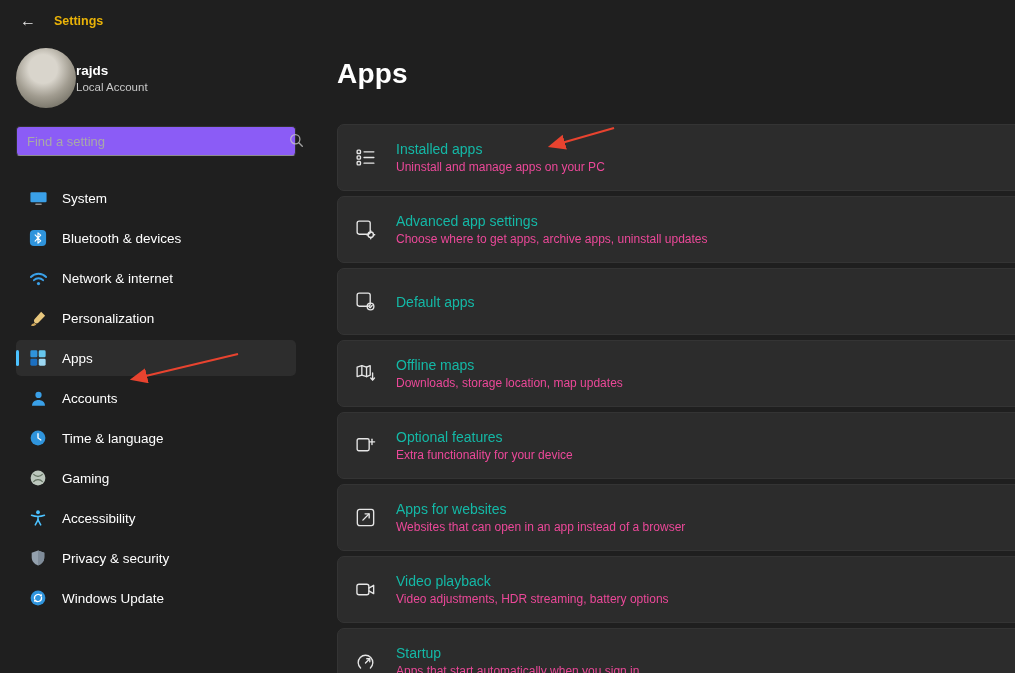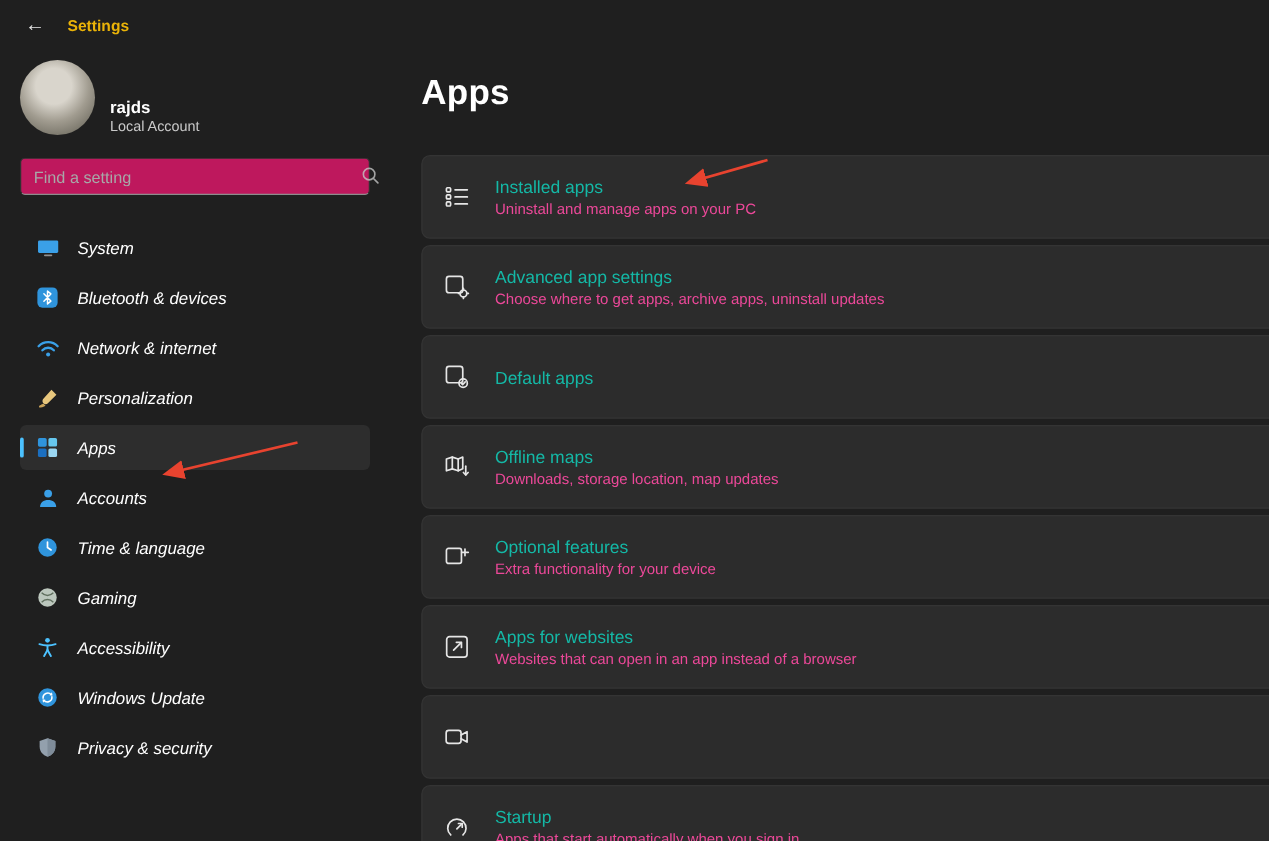--- a/index.html
+++ b/index.html
@@ -8,34 +8,34 @@
 
   
   .titlebar { position:absolute; left:0; top:0; width:100%; height:42px;
     display:flex; align-items:center; padding-left:14px; }
   .back-btn { width:28px; height:28px; display:flex; align-items:center; justify-content:center;
     color:#e6e6e6; font-size:16px; border-radius:4px; cursor:pointer; }
   .titlebar-title { font-size:12.5px; font-weight:700; margin-left:12px; color:#eab308; }
 
   
   .sidebar { position:absolute; left:0; top:42px; width:330px; bottom:0; padding:0 16px; }
-  .profile { display:flex; align-items:flex-end; gap:12px; margin-top:6px; }
+  .profile { display:flex; align-items:center; margin-top:6px; }
   .avatar { width:60px; height:60px; border-radius:50%;
     background:radial-gradient(circle at 45% 35%, #d9d5cc 0 28%, #a19c90 55%, #565449 100%); }
   .profile-name { font-size:13.5px; font-weight:700; }
   .profile-type { font-size:11.5px; color:#c9c9c9; margin-top:3px; }
 
   .searchwrap { position:relative; margin-top:18px; }
-  .search { width:280px; height:30px; background:#be185d; border:1px solid #303030;
+  .search { width:280px; height:30px; background:#8b5cf6; border:1px solid #303030;
     border-bottom:1px solid #8d8d8d; border-radius:4px; color:#eee; font-size:13px;
     padding:0 30px 0 10px; outline:none; font-family:"Liberation Sans", sans-serif; }
   .search::placeholder { color:#a8a8a8; }
   .search-icon { position:absolute; right:10px; top:7px; opacity:.8; }
 
-  .nav { margin-top:24px;font-style:italic; }
+  .nav { margin-top:24px; }
   .nav-item { position:relative; display:flex; align-items:center; gap:14px;
     height:36px; margin-bottom:4px; padding-left:12px; width:280px;
     border-radius:5px; font-size:13.5px; cursor:pointer; }
   .nav-item.selected { background:#2d2d2d; }
   .nav-item.selected::before { content:""; position:absolute; left:0; top:10px;
     width:3px; height:16px; border-radius:2px; background:#4cc2ff; }
   .nav-icon { width:20px; height:20px; display:flex; align-items:center; justify-content:center; }
 
   
   .main-title { position:absolute; left:337px; top:58px; font-size:28px; font-weight:700;
@@ -176,37 +176,37 @@
               <path d="M10 12.2 L13 17.6"></path>
             </g>
           </svg>
       </span>
       <span>Accessibility</span>
     </div>
 
     <div class="nav-item">
       <span class="nav-icon">
         <svg width="18" height="18" viewBox="0 0 20 20">
+            <path d="M10 1.8 L17 4.2 V8.8 C17 13.6 14.2 16.6 10 18.2 C5.8 16.6 3 13.6 3 8.8 V4.2 Z" fill="#93a0ad"></path>
+            <path d="M10 1.8 L17 4.2 V8.8 C17 13.6 14.2 16.6 10 18.2 Z" fill="#7f8c99"></path>
+          </svg>
+      </span>
+      <span>Privacy &amp; security</span>
+    </div>
+
+    <div class="nav-item">
+      <span class="nav-icon">
+        <svg width="18" height="18" viewBox="0 0 20 20">
             <circle cx="10" cy="10" r="8.2" fill="#2f94dc"></circle>
             <path d="M6.1 10.6 A4.1 4.1 0 0 1 13.3 7.5 M13.9 9.4 A4.1 4.1 0 0 1 6.7 12.5" stroke="#fff" stroke-width="1.4" fill="none" stroke-linecap="round"></path>
             <path d="M13.9 5.4 L14.5 8.3 L11.8 7.9 Z" fill="#fff"></path>
             <path d="M6.1 14.6 L5.5 11.7 L8.2 12.1 Z" fill="#fff"></path>
           </svg>
       </span>
       <span>Windows Update</span>
-    </div>
-
-    <div class="nav-item">
-      <span class="nav-icon">
-        <svg width="18" height="18" viewBox="0 0 20 20">
-            <path d="M10 1.8 L17 4.2 V8.8 C17 13.6 14.2 16.6 10 18.2 C5.8 16.6 3 13.6 3 8.8 V4.2 Z" fill="#93a0ad"></path>
-            <path d="M10 1.8 L17 4.2 V8.8 C17 13.6 14.2 16.6 10 18.2 Z" fill="#7f8c99"></path>
-          </svg>
-      </span>
-      <span>Privacy &amp; security</span>
     </div>
 
   </div>
 </div>
 
 <h1 class="main-title">Apps</h1>
 
 <div class="cards">
 
   <div class="card">
@@ -300,20 +300,24 @@
     </div>
   </div>
 
   <div class="card">
     <span class="card-icon">
       <svg width="23" height="23" viewBox="0 0 22 22" class="linework">
           <rect x="2.8" y="6" width="11.4" height="10" rx="2"></rect>
           <path d="M14.2 9.6 L18.8 7 V15 L14.2 12.4"></path>
         </svg>
     </span>
+    <div>
+      <div class="card-title">Video playback</div>
+      <div class="card-sub">Video adjustments, HDR streaming, battery options</div>
+    </div>
   </div>
 
   <div class="card">
     <span class="card-icon">
       <svg width="23" height="23" viewBox="0 0 22 22" class="linework">
           <path d="M6.3 17.2 A7 7 0 1 1 15.7 17.2"></path>
           <line x1="11" y1="12.5" x2="14.8" y2="8.7"></line>
           <path d="M12.2 8.4 L15.1 8.4 L15.1 11.3"></path>
         </svg>
     </span>

